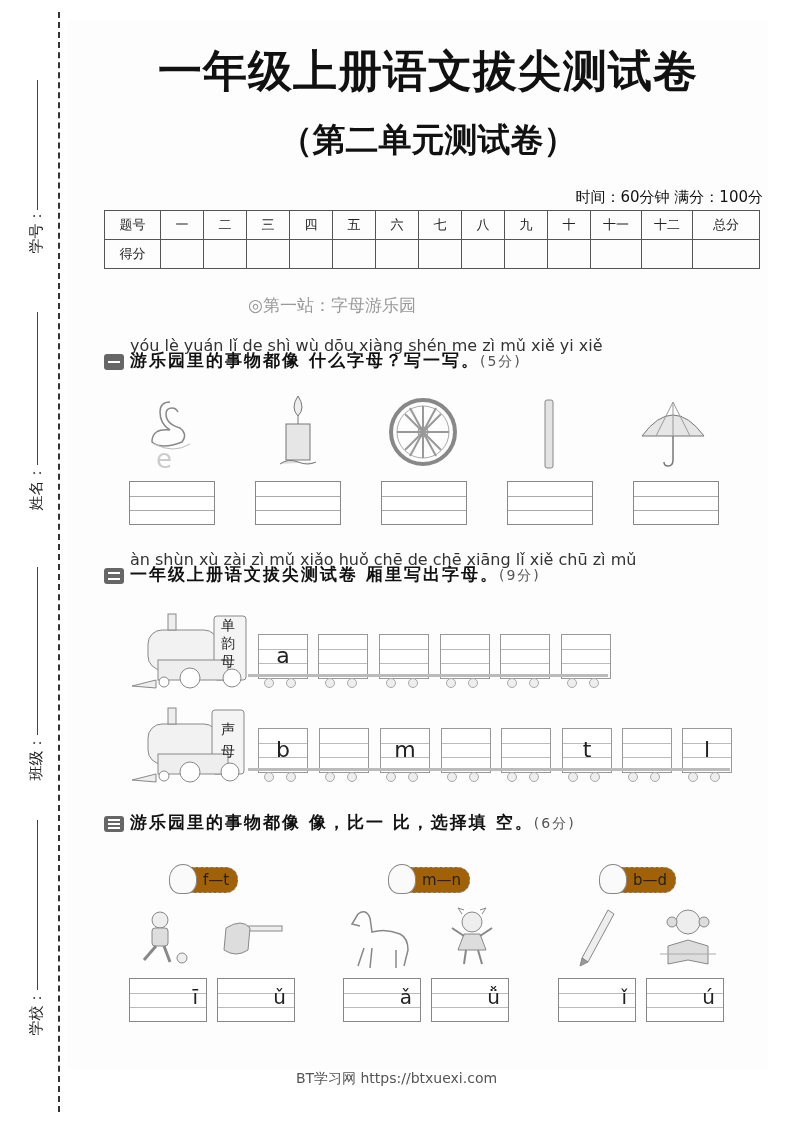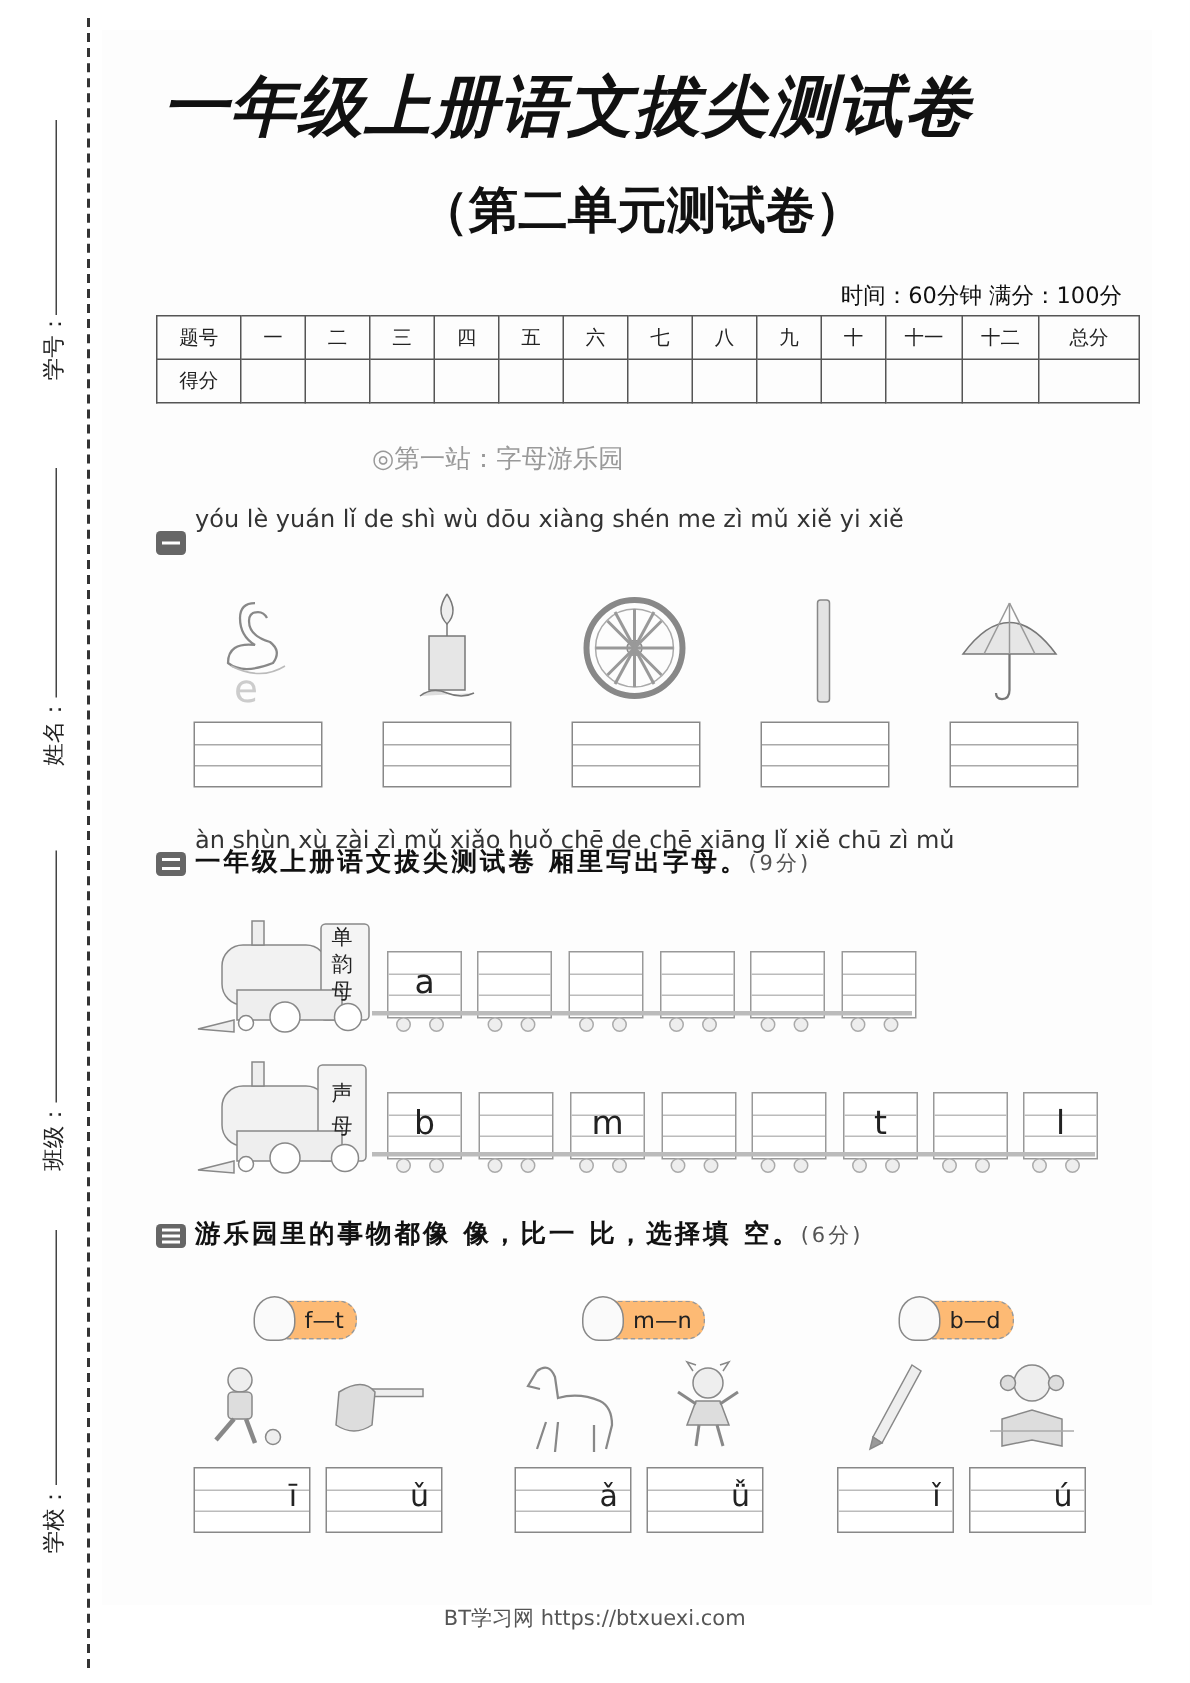--- a/index.html
+++ b/index.html
@@ -6,23 +6,23 @@
   body { width:793px; height:1122px; background:#ffffff; position:relative; overflow:hidden;
          font-family:"DejaVu Sans", sans-serif; color:#222; }
   .abs { position:absolute; }
   .page-tint { position:absolute; left:68px; top:20px; width:700px; height:1050px; background:#fdfdfd; }
 
   
   .dash-line { position:absolute; left:58px; top:12px; height:1100px; border-left:2px dashed #333; }
   .bind-line { position:absolute; left:37px; width:0; border-left:1.5px solid #444; }
   .bind-label { position:absolute; left:20px; width:32px; transform:rotate(-90deg); font-size:15px; color:#222; text-align:center; white-space:nowrap; }
 
-  .title { position:absolute; left:108px; top:42px; width:640px; font-size:44px; font-weight:bold; letter-spacing:1px; font-family:"DejaVu Sans", sans-serif; color:#111;font-style:italic; }
+  .title { position:absolute; left:108px; top:42px; width:640px; text-align:center; font-size:44px; font-weight:bold; letter-spacing:1px; font-family:"DejaVu Sans", sans-serif; color:#111; }
   .subtitle { position:absolute; left:108px; top:118px; width:640px; text-align:center; font-size:33px; font-weight:bold; color:#111; }
-  .meta { position:absolute; right:45px; top:188px; font-size:15px; color:#111; }
+  .meta { position:absolute; right:30px; top:188px; font-size:15px; color:#111; }
 
   table.score { position:absolute; left:104px; top:210px; border-collapse:collapse; }
   table.score td { border:1px solid #555; height:28px; text-align:center; font-size:13px; color:#222; padding:0; }
 
   .section-tag { position:absolute; left:0; width:664px; text-align:center; top:294px; font-size:17px; color:#999; }
 
   .q { position:absolute; left:104px; }
   .q .badge { position:absolute; left:0; bottom:2px; width:20px; height:16px; background:#666; border-radius:3px; }
   .q .badge span { position:absolute; left:4px; right:4px; height:2px; background:#fff; }
   .pinyin-row { position:absolute; left:26px; top:0; font-size:16px; color:#333; white-space:nowrap; }
@@ -34,21 +34,21 @@
   .writing-box .l1, .writing-box .l2 { position:absolute; left:0; right:0; height:0; border-top:1px solid #aaa; }
   .writing-box .l1 { top:14px; } .writing-box .l2 { top:28px; }
 
   .car { position:absolute; width:48px; height:43px; border:1px solid #999; background:#fff; }
   .car .l1, .car .l2 { position:absolute; left:0; right:0; border-top:1px solid #bbb; }
   .car .l1 { top:14px; } .car .l2 { top:28px; }
   .car .letter { position:absolute; left:0; right:0; top:8px; text-align:center; font-size:22px; font-family:"DejaVu Sans", sans-serif; color:#222; }
   .wheel { position:absolute; width:8px; height:8px; border:1px solid #aaa; border-radius:50%; background:#eee; }
   .coupler { position:absolute; height:3px; background:#bbb; }
 
-  .bulb-tag { position:absolute; height:24px; border:1px dashed #999; border-radius:12px; font-size:15px; color:#222; line-height:24px; padding-left:26px; padding-right:8px; background:#fdba74; }
+  .bulb-tag { position:absolute; height:24px; border:1px dashed #999; border-radius:12px; font-size:15px; color:#222; line-height:24px; padding-left:26px; padding-right:8px; background:#a16207; }
   .bulb { position:absolute; left:-8px; top:-4px; width:26px; height:28px; border:1px solid #888; border-radius:50% 50% 40% 40%; background:#fafafa; }
 
   .ans-box { position:absolute; width:76px; height:42px; border:1px solid #888; background:#fff; }
   .ans-box .l1, .ans-box .l2 { position:absolute; left:0; right:0; border-top:1px solid #bbb; }
   .ans-box .l1 { top:14px; } .ans-box .l2 { top:28px; }
   .ans-box .letter { position:absolute; right:8px; top:6px; font-size:20px; color:#222; }
 
   .footer { position:absolute; left:0; width:793px; top:1070px; text-align:center; font-size:14px; color:#555; }
 </style>
 </head>
@@ -107,20 +107,21 @@
 </tbody>
   </table>
 
 <div class="section-tag">◎第一站：字母游乐园</div>
 
 <div class="q" style="top:336px;width:560px;height:36px;">
   <div class="badge">
       <span style="top:7px"></span>
     </div>
   <div class="pinyin-row">yóu lè yuán lǐ  de shì  wù  dōu xiàng shén me  zì  mǔ    xiě  yi  xiě</div>
+  <div class="hanzi-row"><span>游乐园里的事物都像 什么字母？写一写。</span><span class="score-note">(5分)</span></div>
 </div>
 
 <svg class="pic" style="left:140px;top:392px" width="60" height="80">
   <path d="M30 10 q-10 0 -10 10 q0 12 10 18 q-18 -2 -18 12 q10 8 30 0 q6 -8 -2 -14 q-14 -4 -14 -14 q0 -6 6 -6 q4 0 6 4" fill="none" stroke="#888" stroke-width="1.5"></path>
   <path d="M14 52 q20 10 36 0" fill="none" stroke="#bbb"></path>
   <text x="16" y="76" font-size="26" fill="#ccc" font-family="DejaVu Sans, sans-serif">e</text>
 </svg>
 <svg class="pic" style="left:278px;top:392px" width="40" height="80">
   <path d="M20 4 q-8 12 0 20 q8 -8 0 -20" fill="#eee" stroke="#777"></path>
   <line x1="20" y1="24" x2="20" y2="32" stroke="#777"></line>

